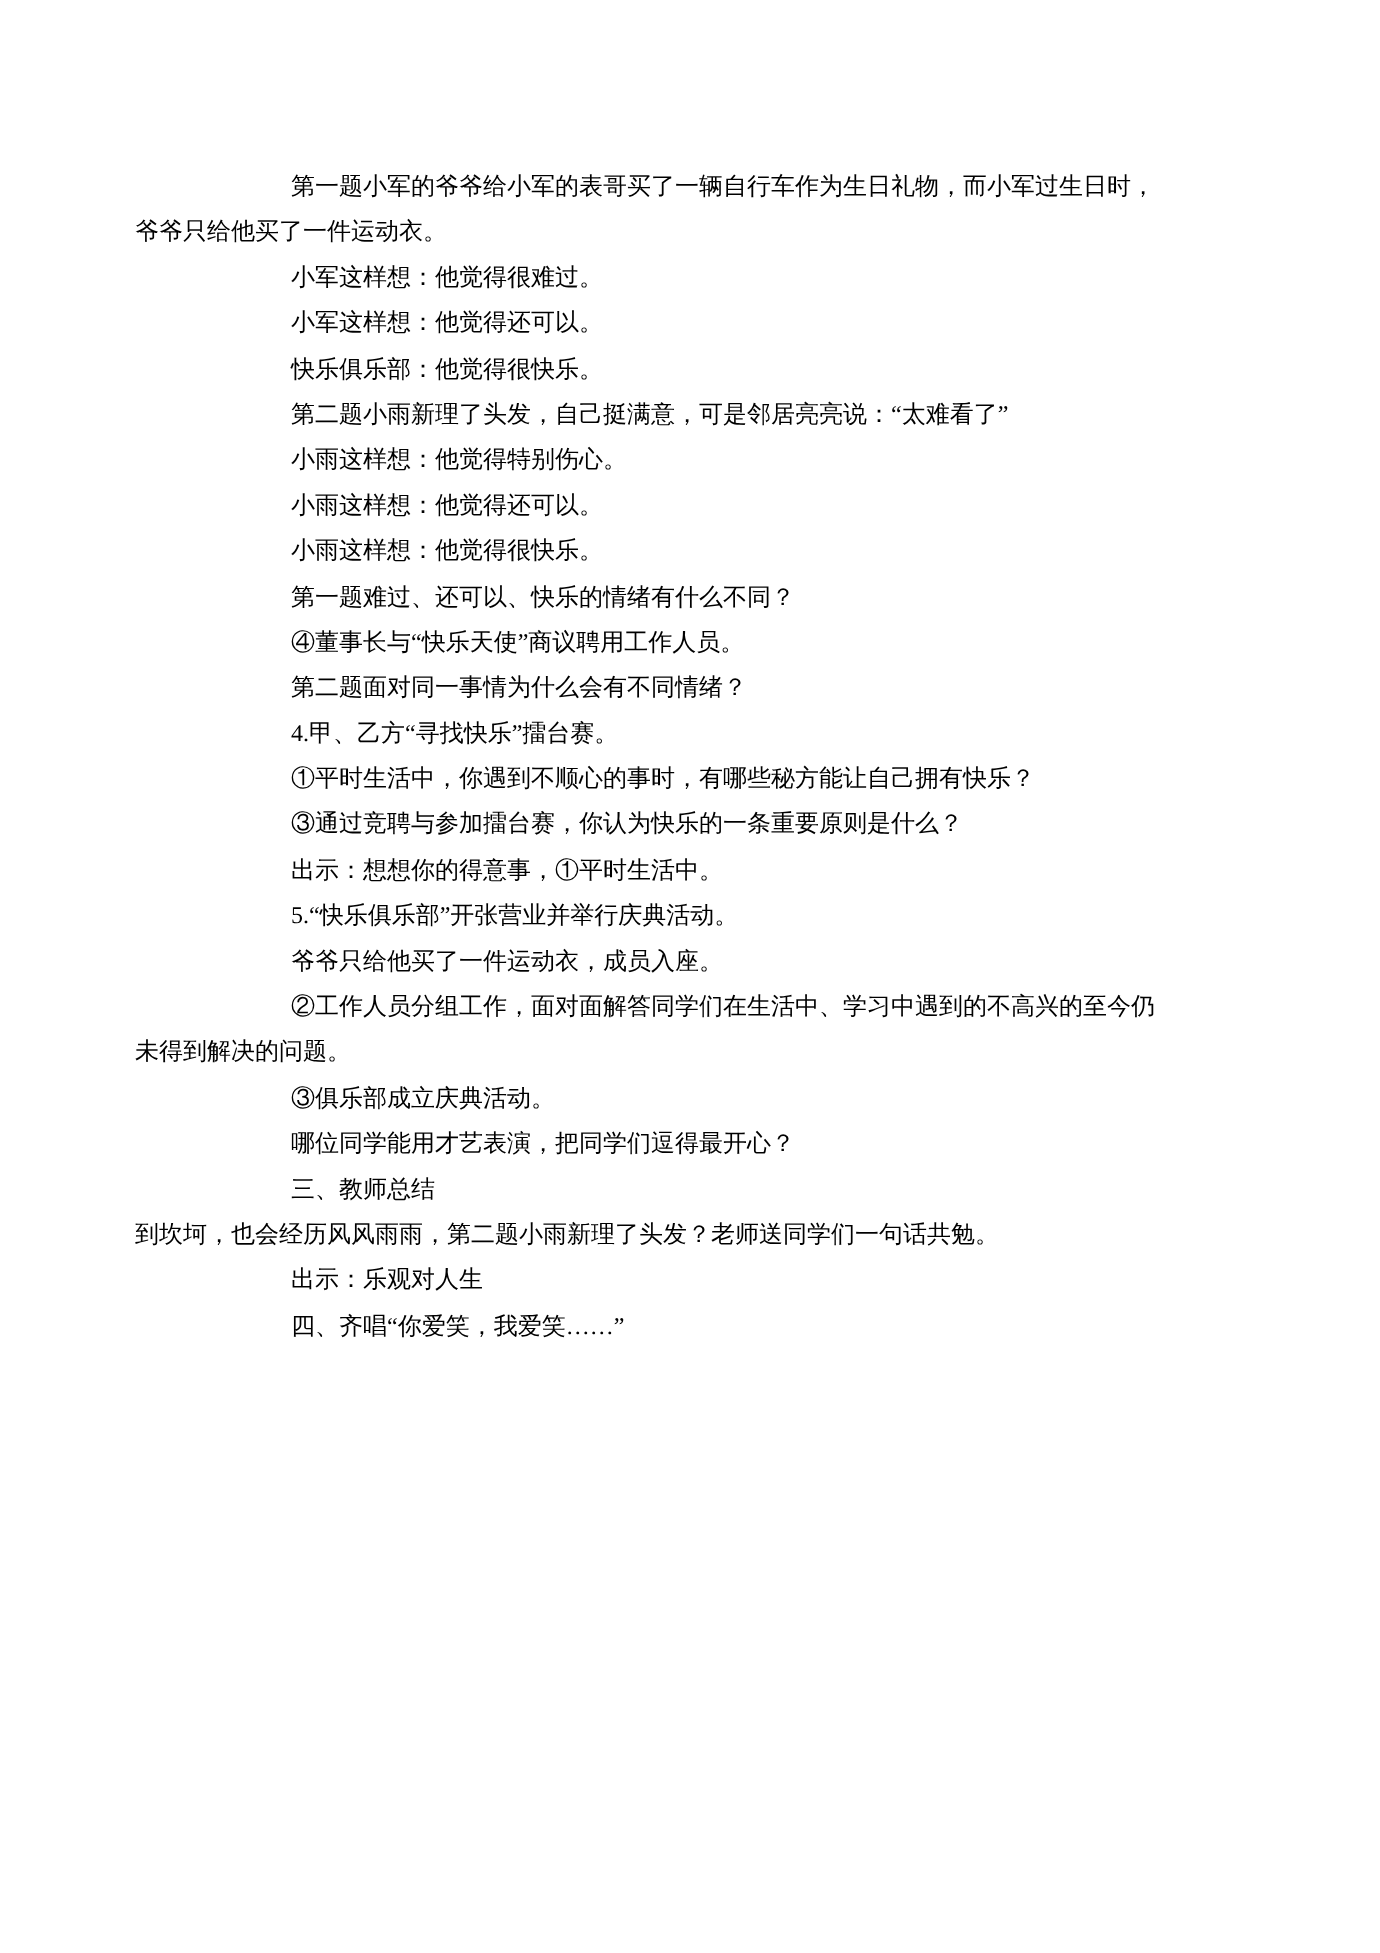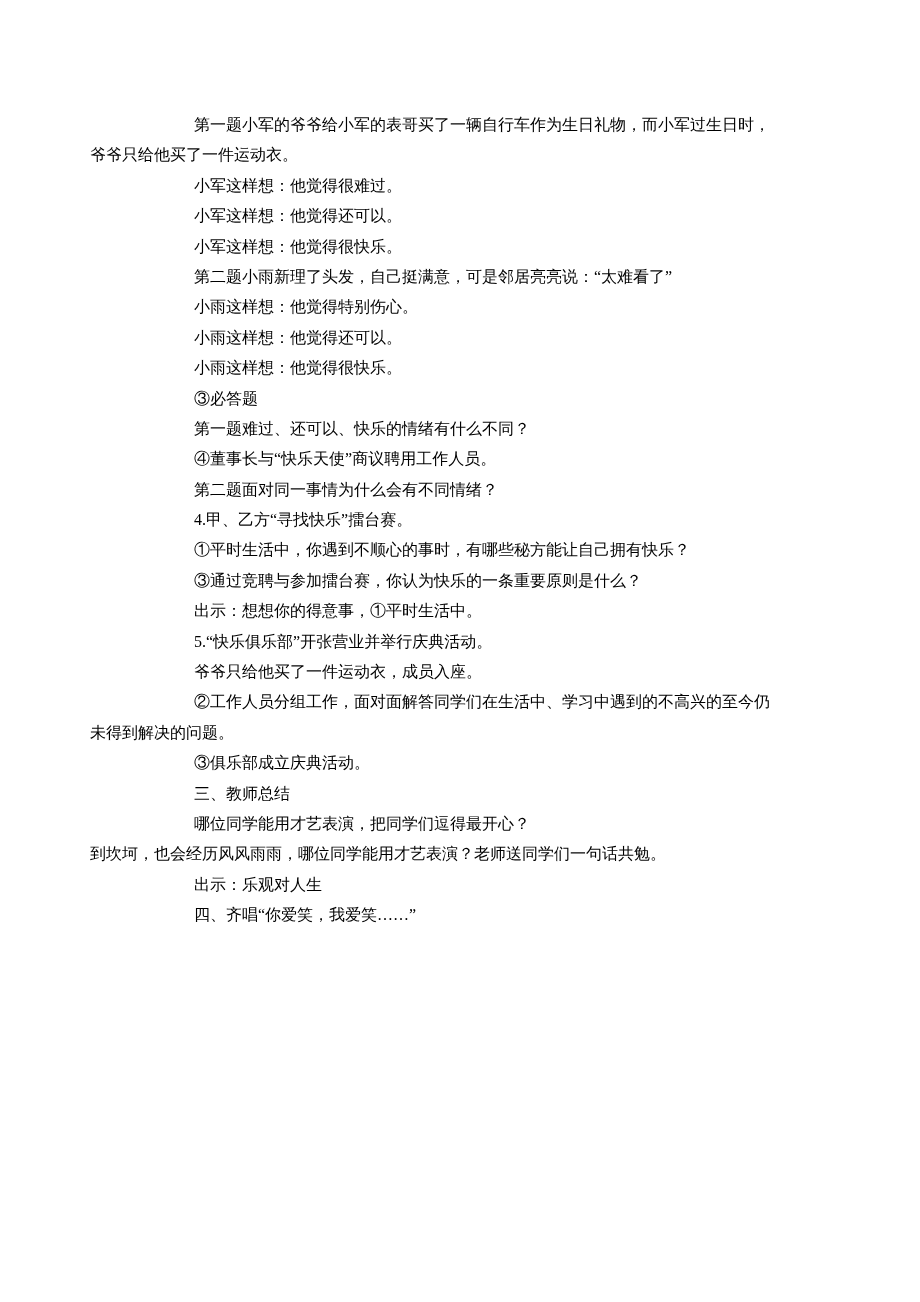--- a/index.html
+++ b/index.html
@@ -29,36 +29,35 @@
   }
 </style>
 </head>
 <body>
 
 <div class="page">
   <p class="para indent">第一题小军的爷爷给小军的表哥买了一辆自行车作为生日礼物，而小军过生日时，</p>
   <p class="para wrap">爷爷只给他买了一件运动衣。</p>
   <p class="para indent">小军这样想：他觉得很难过。</p>
   <p class="para indent">小军这样想：他觉得还可以。</p>
-  <p class="para indent">小军这样想：他觉得很快乐。</p>
+  <p class="para indent">快乐俱乐部：他觉得很快乐。</p>
   <p class="para indent">第二题小雨新理了头发，自己挺满意，可是邻居亮亮说：“太难看了”</p>
   <p class="para indent">小雨这样想：他觉得特别伤心。</p>
   <p class="para indent">小雨这样想：他觉得还可以。</p>
   <p class="para indent">小雨这样想：他觉得很快乐。</p>
-  <p class="para indent">③必答题</p>
   <p class="para indent">第一题难过、还可以、快乐的情绪有什么不同？</p>
   <p class="para indent">④董事长与“快乐天使”商议聘用工作人员。</p>
   <p class="para indent">第二题面对同一事情为什么会有不同情绪？</p>
   <p class="para indent">4.甲、乙方“寻找快乐”擂台赛。</p>
   <p class="para indent">①平时生活中，你遇到不顺心的事时，有哪些秘方能让自己拥有快乐？</p>
   <p class="para indent">③通过竞聘与参加擂台赛，你认为快乐的一条重要原则是什么？</p>
   <p class="para indent">出示：想想你的得意事，①平时生活中。</p>
   <p class="para indent">5.“快乐俱乐部”开张营业并举行庆典活动。</p>
   <p class="para indent">爷爷只给他买了一件运动衣，成员入座。</p>
   <p class="para indent">②工作人员分组工作，面对面解答同学们在生活中、学习中遇到的不高兴的至今仍</p>
   <p class="para wrap">未得到解决的问题。</p>
   <p class="para indent">③俱乐部成立庆典活动。</p>
+  <p class="para indent">哪位同学能用才艺表演，把同学们逗得最开心？</p>
   <p class="para indent">三、教师总结</p>
-  <p class="para indent">哪位同学能用才艺表演，把同学们逗得最开心？</p>
-  <p class="para wrap">到坎坷，也会经历风风雨雨，哪位同学能用才艺表演？老师送同学们一句话共勉。</p>
+  <p class="para wrap">到坎坷，也会经历风风雨雨，第二题小雨新理了头发？老师送同学们一句话共勉。</p>
   <p class="para indent">出示：乐观对人生</p>
   <p class="para indent">四、齐唱“你爱笑，我爱笑……”</p>
 </div>
 
 </body></html>

